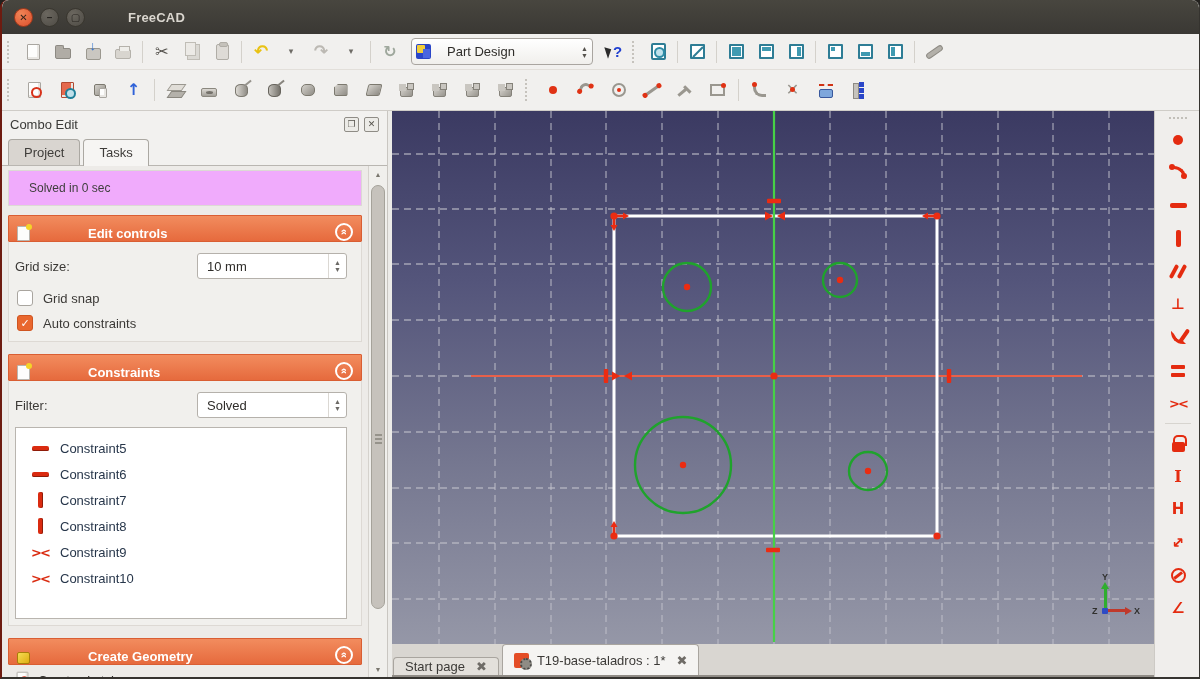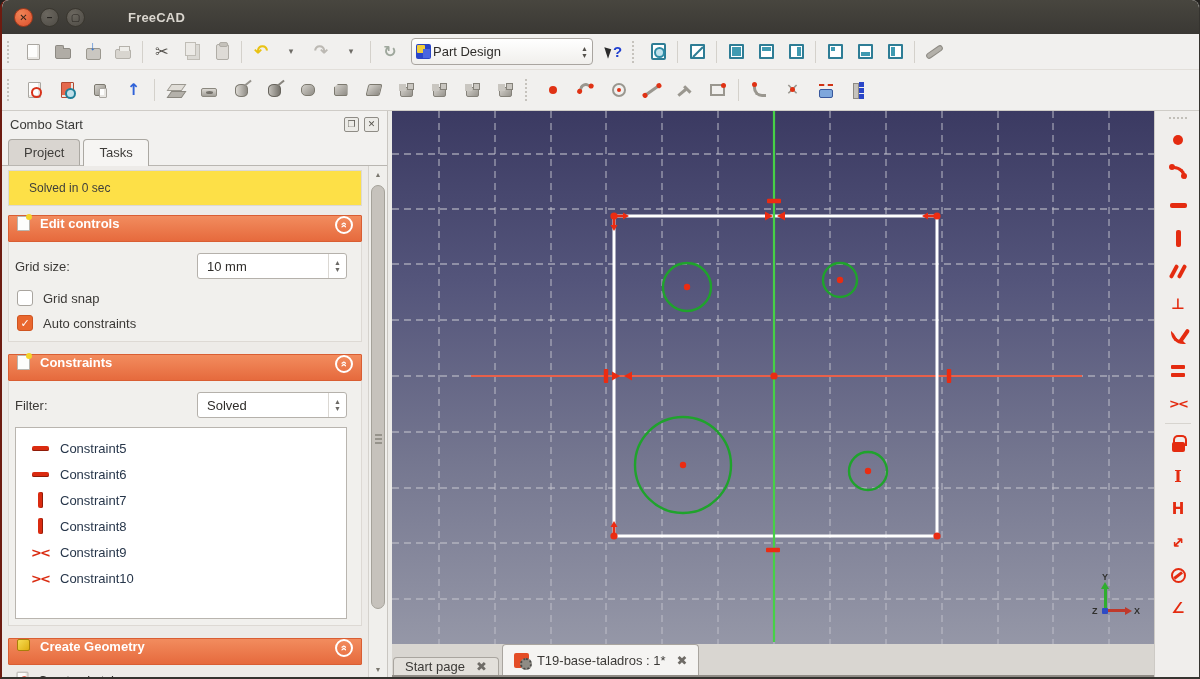--- a/index.html
+++ b/index.html
@@ -21,21 +21,21 @@
   .tb2 { height:41px; border-bottom:1px solid #cfccc7; }
   .tb { width:30px; height:28px; display:flex; align-items:center; justify-content:center; position:relative; flex:none; }
   .tb2 .tb { width:33px; height:32px; }
   .tsep { width:1px; height:22px; background:#d4d1cb; margin:0 4px; flex:none; }
   .tgrip { width:6px; height:22px; border-left:2px dotted #c6c3bd; margin:0 5px 0 3px; flex:none; }
   .gt { font-family:"DejaVu Sans",sans-serif; line-height:1; }
   .car { font-size:9px; color:#6e6b66; }
 
   .wbcombo { height:27px; width:182px; background:linear-gradient(#ffffff,#f0efec); border:1px solid #a9a5a0; border-radius:4px;
              display:flex; align-items:center; padding:0 4px; margin:0 6px; position:relative; font-size:13px; color:#2f2d2a; }
-  .wbcombo .txt { margin-left:2px; }
+  .wbcombo .txt { margin-left:16px; }
   .wb-spin { position:absolute; right:4px; top:3px; bottom:3px; display:flex; flex-direction:column; justify-content:center; color:#55524d; font-size:7px; line-height:7px; }
   .g-wbpd { width:15px; height:15px; background:#2a46c8; border-radius:2px; position:relative; flex:none; }
   .g-wbpd::before { content:""; position:absolute; left:1px; top:1px; width:8px; height:8px; background:#f3cf3a; border-radius:1px; }
   .g-wbpd::after { content:""; position:absolute; right:1px; bottom:1px; width:7px; height:9px; background:#4a66e0; }
 
   
   .ic { position:relative; display:inline-block; }
   .g-page { width:13px; height:16px; background:#fdfdfc; border:1px solid #a9a6a0; border-radius:1px; box-shadow:inset -2px -2px 0 #e9e7e3; position:relative; }
   .sk-red::after { content:""; position:absolute; left:2px; top:4px; width:7px; height:7px; border:2px solid #d8321a; border-radius:50%; }
   .sk-edit { background:#e5694d; border-color:#b14a32; }
@@ -116,22 +116,22 @@
   
   .cv-header { height:26px; display:flex; align-items:center; padding:0 8px; font-size:13px; color:#3a3a38; }
   .cv-hbtns { margin-left:auto; display:flex; gap:5px; }
   .cv-hbtn { width:15px; height:15px; border:1px solid #8f8c86; background:#ecebe7; display:flex; align-items:center; justify-content:center; font-size:9px; color:#55524c; border-radius:2px; }
   .cv-tabs { display:flex; padding-left:6px; height:28px; background:#f2f1ef; align-items:flex-end; }
   .cv-tab { padding:5px 15px; font-size:13px; background:#d9d5d0; border:1px solid #aba8a2; border-bottom:none; border-radius:4px 4px 0 0; margin-right:3px; color:#3f3d3a; }
   .cv-tab.active { background:#f6f5f3; position:relative; z-index:2; margin-bottom:-1px; padding-bottom:6px; }
   .cv-body { flex:1; display:flex; background:#edebe8; border-top:1px solid #b9b6b1; overflow:hidden; }
   .cv-scroll { flex:1; overflow:hidden; padding:2px 4px 0 4px; }
 
-  .solved { margin:2px 2px 9px 2px; background:#fde047; border:1px solid #dcd9d4; padding:10px 8px 10px 20px; font-size:12px; color:#3e3e3c; }
-  .sect-h { display:flex; align-items:flex-start; background:linear-gradient(#f28c5e,#e66a3d); border:1px solid #d95e33; height:27px; padding:0 8px; color:#fff; font-weight:bold; font-size:13px; margin:0 2px; border-radius:1px; }
+  .solved { margin:2px 2px 9px 2px; background:#f0abfc; border:1px solid #dcd9d4; padding:10px 8px 10px 20px; font-size:12px; color:#3e3e3c; }
+  .sect-h { display:flex; align-items:flex-end; background:linear-gradient(#f28c5e,#e66a3d); border:1px solid #d95e33; height:27px; padding:0 8px; color:#fff; font-weight:bold; font-size:13px; margin:0 2px; border-radius:1px;gap:48px; }
   .sect-h .hic { margin-right:10px; flex:none; }
   .hic-page { width:13px; height:15px; background:#fdfdfc; border:1px solid #b9b6b0; border-radius:1px; position:relative; }
   .hic-page::after { content:""; position:absolute; right:-3px; top:-3px; width:6px; height:6px; background:#f4d428; border-radius:50%; }
   .hic-box { width:13px; height:12px; background:linear-gradient(135deg,#f6dc52,#dfae12); border:1px solid #a87f08; border-radius:2px; }
   .collapse { margin-left:auto; width:18px; height:18px; border:2px solid #fff; border-radius:50%; display:flex; align-items:center; justify-content:center; }
   .collapse i { transform:rotate(-90deg); font-style:normal; color:#fff; font-size:11px; font-weight:bold; line-height:1; letter-spacing:-1px; }
   .sect-b { background:#f1f0ed; border:1px solid #ddd9d4; border-top:none; margin:0 2px 12px 2px; padding:11px 14px 8px 6px; }
 
   .frow { display:flex; align-items:center; margin-bottom:11px; }
   .flabel { font-size:13px; color:#3c3a37; }
@@ -391,21 +391,21 @@
         <div class="tb">
           <span class="ic g-constr"></span>
         </div>
       </span>
   </div>
 
   <div class="main">
 
     <div class="combo">
       <div class="cv-header">
-        <span>Combo Start</span>
+        <span>Combo Edit</span>
         <span class="cv-hbtns">
           <span class="cv-hbtn">❐</span>
           <span class="cv-hbtn">✕</span>
         </span>
       </div>
       <div class="cv-tabs">
         <div class="cv-tab">Project</div>
         <div class="cv-tab active">Tasks</div>
       </div>
       <div class="cv-body">

